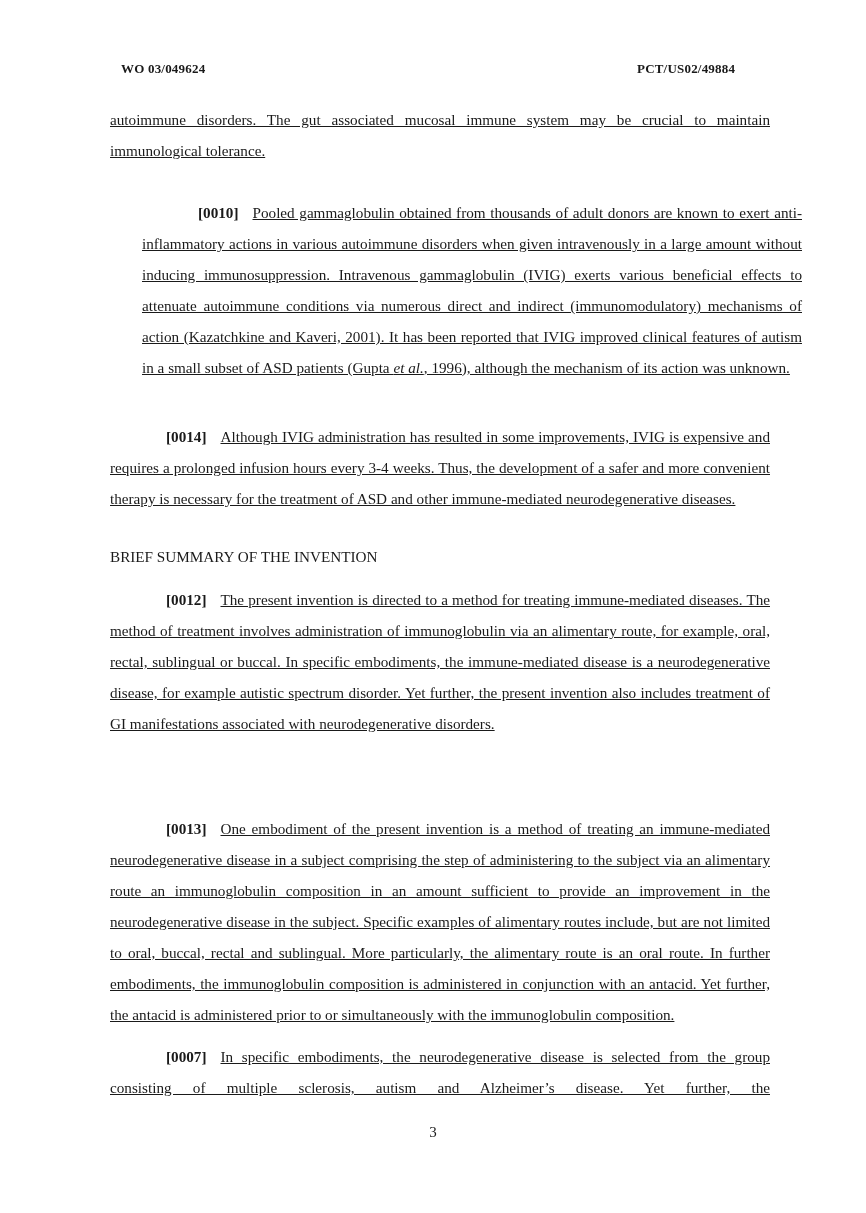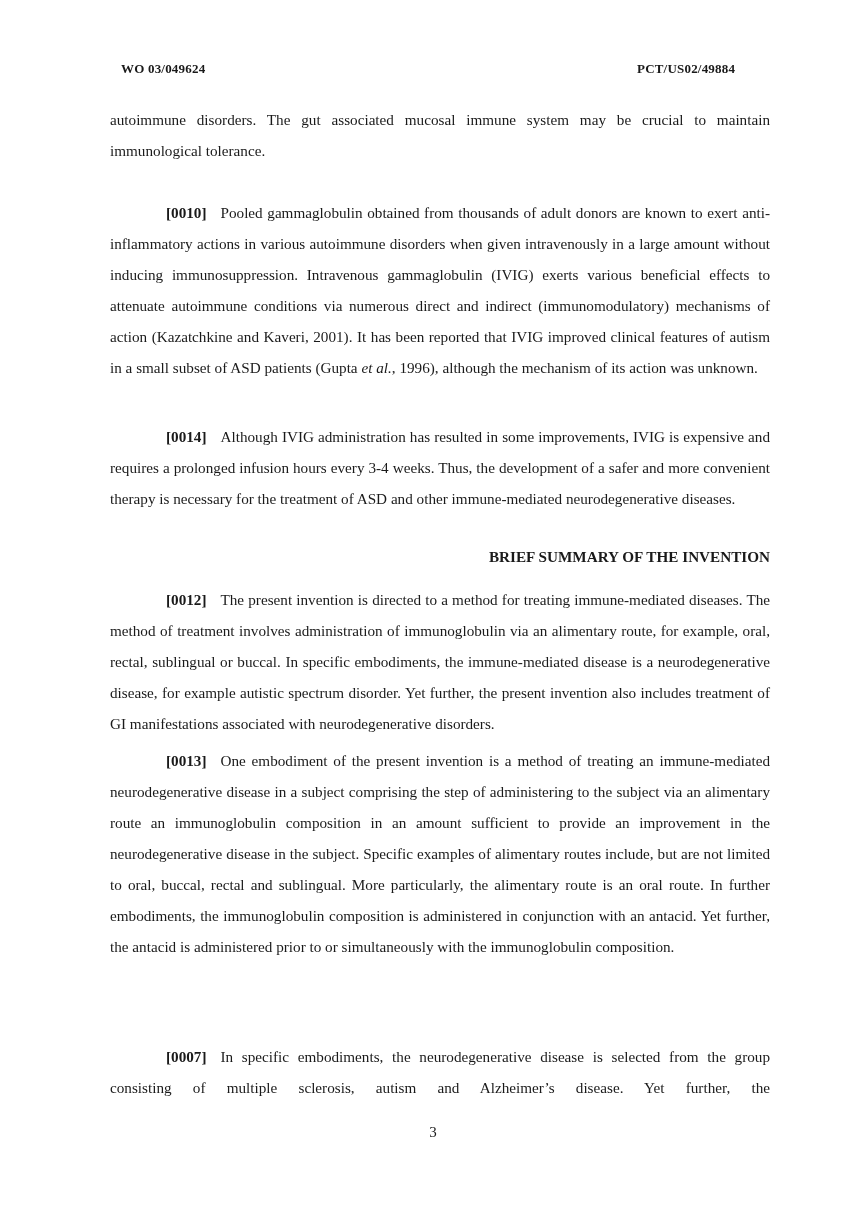--- a/index.html
+++ b/index.html
@@ -4,58 +4,58 @@
   <style>
     html, body { margin: 0; padding: 0; background: #ffffff; }
     body {
       width: 866px; height: 1213px; position: relative; overflow: hidden;
       font-family: "Liberation Serif", "DejaVu Serif", serif;
       color: #1a1a1a;
     }
     .hdr { position: absolute; top: 61px; font-size: 13px; font-weight: bold; letter-spacing: 0.2px; }
     .hdr.left { left: 121px; }
     .hdr.right { left: 637px; }
-    .body { position: absolute; left: 110px; width: 660px; font-size: 15.2px; line-height: 31px; text-align: justify; }
+    .body { position: absolute; left: 110px; width: 660px; font-size: 15.2px; line-height: 31px; text-align: justify; text-decoration: underline; }
     .para { margin: 0; }
     .num { font-weight: bold; display: inline-block; margin-left: 56px; margin-right: 14px; }
-    .heading { position: absolute; left: 110px; width: 660px; text-align: right; font-weight: bold; font-size: 15.2px; }
+    .heading { position: absolute; left: 110px; width: 660px; text-align: left; font-weight: normal; font-size: 15.2px; }
     .pageno { position: absolute; top: 1124px; left: 0; width: 866px; text-align: center; font-size: 15px; }
     .last-line { text-align-last: justify; }
   </style>
 </head>
 <body>
 
 <div class="hdr left">WO 03/049624</div>
 <div class="hdr right">PCT/US02/49884</div>
 
 <div class="body" style="top:104px;">
   <p class="para">autoimmune disorders.  The gut associated mucosal immune system may be crucial to maintain immunological tolerance.</p>
 </div>
 
-<div class="body" style="top:197px;">
+<div class="body" style="top:197px;margin-left:32px;">
   <p class="para">
     <span class="num">[0010]</span><span>Pooled gammaglobulin obtained from thousands of adult donors are known to exert anti-inflammatory actions in various autoimmune disorders when given intravenously in a large amount without inducing immunosuppression.  Intravenous gammaglobulin (IVIG) exerts various beneficial effects to attenuate autoimmune conditions via numerous direct and indirect (immunomodulatory) mechanisms of action (Kazatchkine and Kaveri, 2001).  It has been reported that IVIG improved clinical features of autism in a small subset of ASD patients (Gupta </span><i>et al.</i><span>, 1996), although the mechanism of its action was unknown.</span>
   </p>
 </div>
 
 <div class="body" style="top:421px;">
   <p class="para">
     <span class="num">[0014]</span><span>Although IVIG administration has resulted in some improvements, IVIG is expensive and requires a prolonged infusion hours every 3-4 weeks.  Thus, the development of a safer and more convenient therapy is necessary for the treatment of ASD and other immune-mediated neurodegenerative diseases.</span>
   </p>
 </div>
 
 <div class="heading" style="top:548px;">BRIEF SUMMARY OF THE INVENTION</div>
 
 <div class="body" style="top:584px;">
   <p class="para">
     <span class="num">[0012]</span><span>The present invention is directed to a method for treating immune-mediated diseases.  The method of treatment involves administration of immunoglobulin via an alimentary route, for example, oral, rectal, sublingual or buccal.  In specific embodiments, the immune-mediated disease is a neurodegenerative disease, for example autistic spectrum disorder.  Yet further, the present invention also includes treatment of GI manifestations associated with neurodegenerative disorders.</span>
   </p>
 </div>
 
-<div class="body" style="top:745px;">
+<div class="body" style="top:813px;">
   <p class="para">
     <span class="num">[0013]</span><span>One embodiment of the present invention is a method of treating an immune-mediated neurodegenerative disease in a subject comprising the step of administering to the subject via an alimentary route an immunoglobulin composition in an amount sufficient to provide an improvement in the neurodegenerative disease in the subject.  Specific examples of alimentary routes include, but are not limited to oral, buccal, rectal and sublingual.  More particularly, the alimentary route is an oral route.   In further embodiments, the immunoglobulin composition is administered in conjunction with an antacid.   Yet further, the antacid is administered prior to or simultaneously with the immunoglobulin composition.</span>
   </p>
 </div>
 
 <div class="body" style="top:1041px;">
   <p class="para last-line">
     <span class="num">[0007]</span><span>In specific embodiments, the neurodegenerative disease is selected from the group consisting of multiple sclerosis, autism and Alzheimer’s disease.  Yet further, the</span>
   </p>
 </div>

